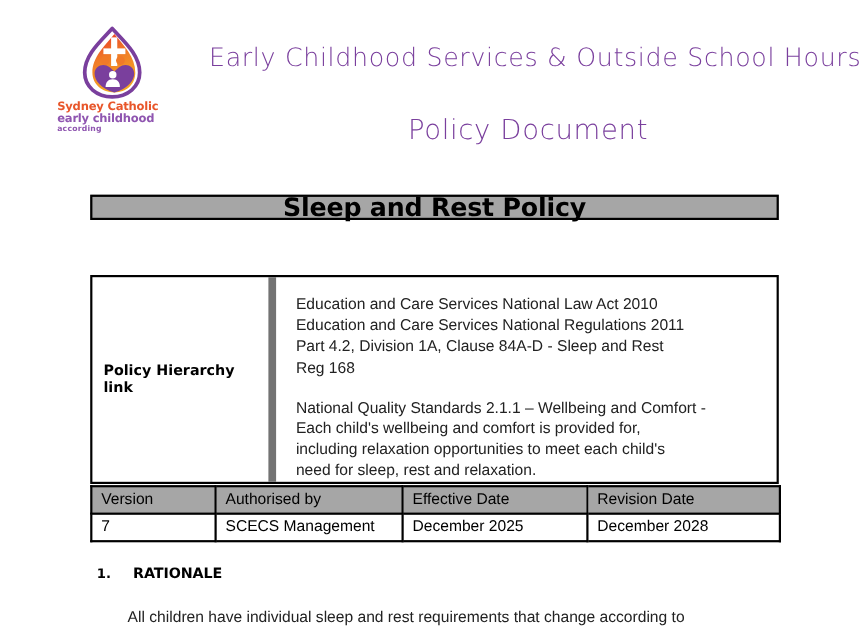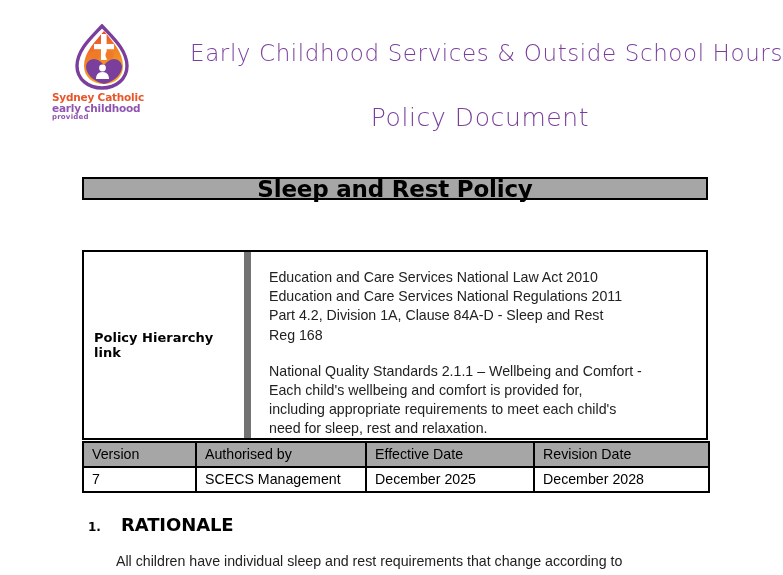--- a/index.html
+++ b/index.html
@@ -193,21 +193,21 @@
   .section-number {
     font-family: "DejaVu Sans", sans-serif;
     font-size: 12px;
     font-weight: bold;
     color: #000000;
     width: 33px;
     flex: 0 0 33px;
   }
   .section-title {
     font-family: "DejaVu Sans", sans-serif;
-    font-size: 18px;
+    font-size: 13px;
     font-weight: bold;
     color: #000000;
     letter-spacing: -0.1px;
     text-align: center;
   }
   .section-body {
     position: absolute;
     left: 116px;
     top: 552px;
     width: 600px;
@@ -243,21 +243,21 @@
 
       <circle cx="24.5" cy="31" r="4" fill="#f07a28"></circle>
       <circle cx="38.5" cy="31" r="4" fill="#f07a28"></circle>
 
       <circle cx="31.5" cy="44" r="3.4" fill="#ffffff"></circle>
       <path d="M31.5 48 C 27 48, 25 51, 25 55 L 38 55 C 38 51, 36 48, 31.5 48 Z" fill="#ffffff"></path>
     </svg>
     <div class="logo-wordmark">
       <span class="logo-line1">Sydney Catholic</span>
       <span class="logo-line2">early childhood</span>
-      <span class="logo-line3">provided</span>
+      <span class="logo-line3">according</span>
     </div>
   </div>
 
   <div class="org-title">Early Childhood Services &amp; Outside School Hours Care</div>
   <div class="doc-kind">Policy Document</div>
 </div>
 
 <div class="title-bar">
   <span class="title-bar-text">Sleep and Rest Policy</span>
 </div>
@@ -270,21 +270,21 @@
     <div class="hier-para">
       <div>Education and Care Services National Law Act 2010</div>
       <div>Education and Care Services National Regulations 2011</div>
       <div>Part 4.2, Division 1A, Clause 84A-D - Sleep and Rest</div>
       <div>Reg 168</div>
     </div>
     <div class="hier-para-gap"></div>
     <div class="hier-para">
       <div>National Quality Standards 2.1.1 – Wellbeing and Comfort -</div>
       <div>Each child's wellbeing and comfort is provided for,</div>
-      <div>including appropriate requirements to meet each child's</div>
+      <div>including relaxation opportunities to meet each child's</div>
       <div>need for sleep, rest and relaxation.</div>
     </div>
   </div>
 </div>
 
 <table class="version-table">
   <colgroup>
     <col class="col-version">
       <col class="col-auth">
       <col class="col-eff">

